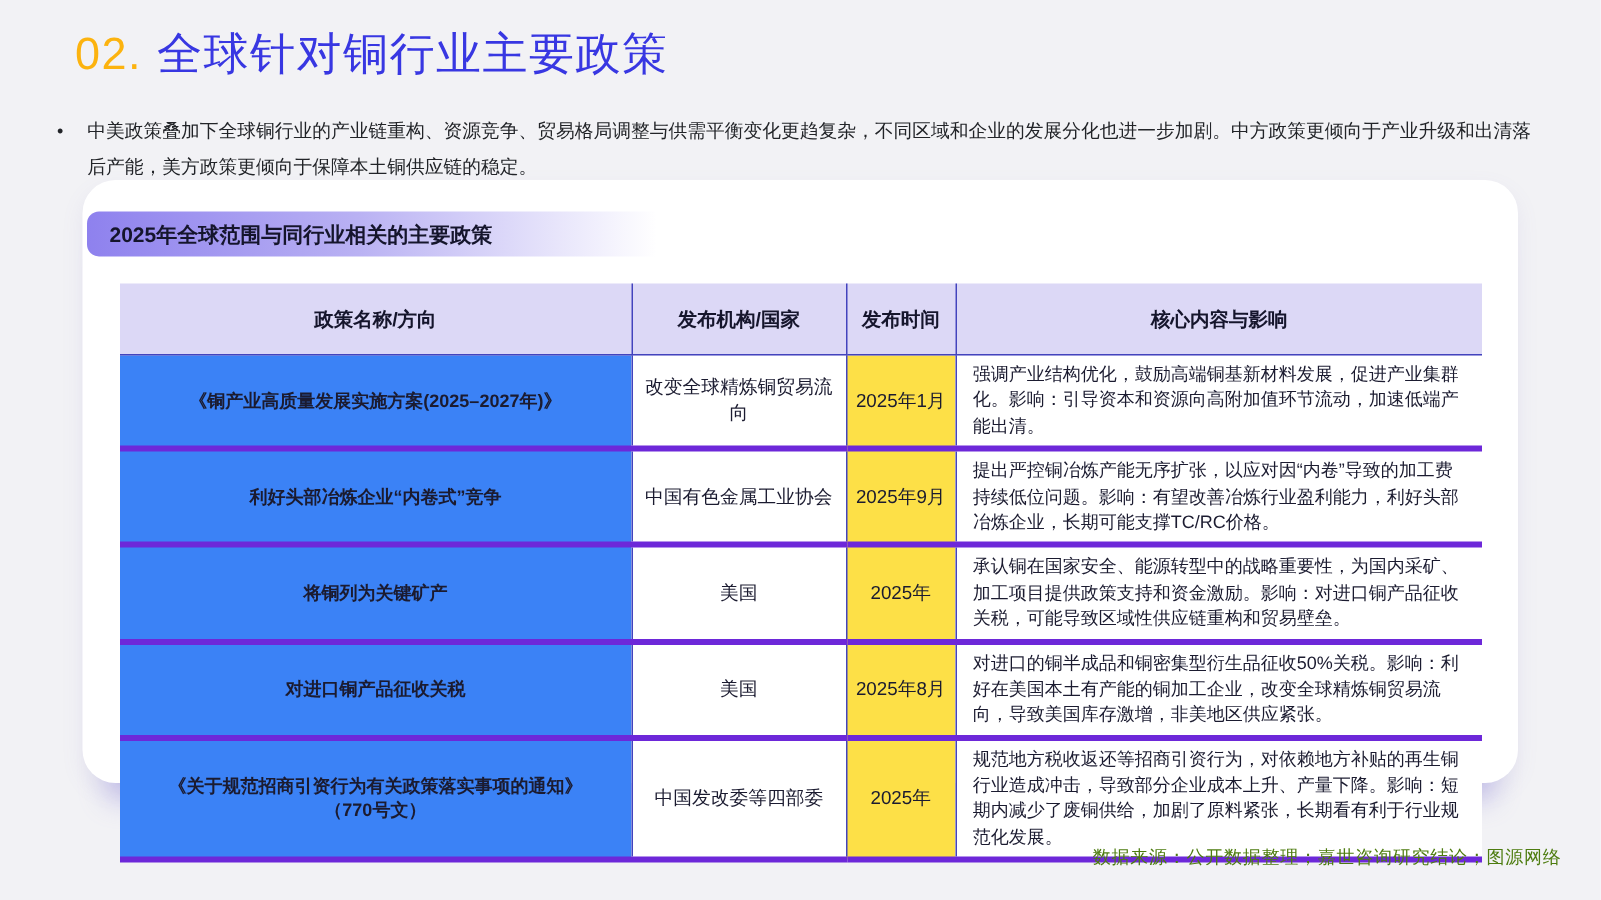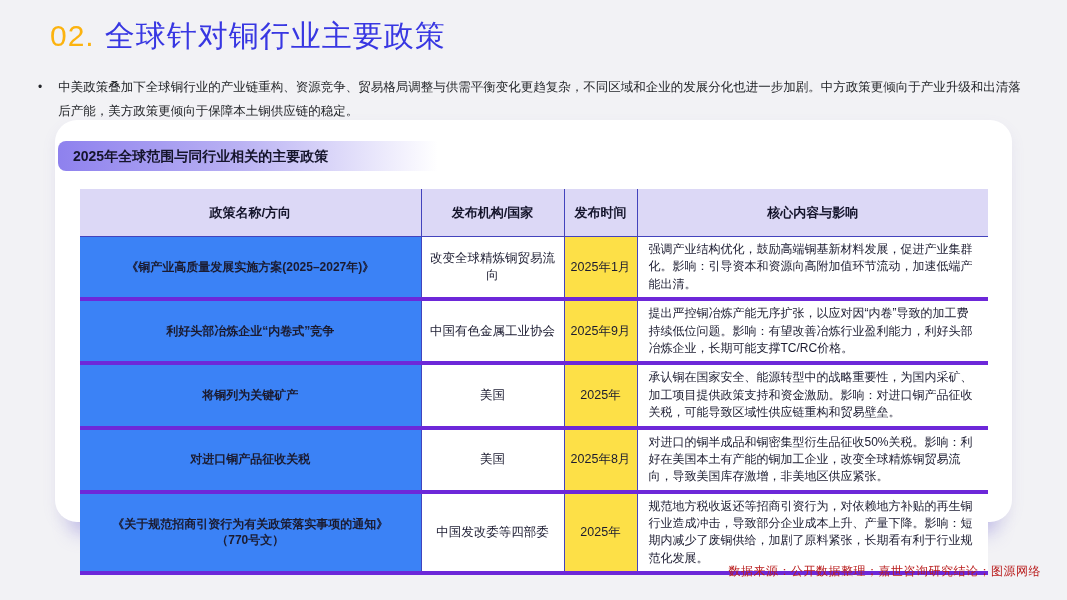--- a/index.html
+++ b/index.html
@@ -29,21 +29,21 @@
     border-bottom:1px solid #4343bd;padding:2px 4px;}
   .tbl th:not(:last-child), .tbl td:not(:last-child){border-right:1px solid #4343bd;margin-left:46px;}
   .tbl td{border-bottom:4px solid #6d28d9;color:#1b1b30;vertical-align:middle;}
   .tbl tbody tr{height:52px;}
   .tbl tbody tr:last-child{height:67px;}
   td.col-name{background:#3b82f6;font-weight:bold;font-size:12px;text-align:center;padding:2px 18px;line-height:1.4;}
   td.col-org{background:#fff;text-align:center;font-size:12.5px;padding:2px 4px;}
   td.col-date{background:#fde047;text-align:center;font-size:12.5px;padding:2px 3px;}
   td.col-impact{background:#fff;font-size:12px;line-height:1.45;padding:4px 11px;text-align:left;}
 
-  .footer{position:absolute;right:26px;bottom:20px;font-size:12px;color:#b91c1c;letter-spacing:.5px;}
+  .footer{position:absolute;right:26px;bottom:20px;font-size:12px;color:#4d7c0f;letter-spacing:.5px;}
 </style>
 </head>
 <body>
 
 <div class="slide">
 
   <div class="title-row">
     <span class="title-num">02.</span>
     <span class="title-text">全球针对铜行业主要政策</span>
   </div>

